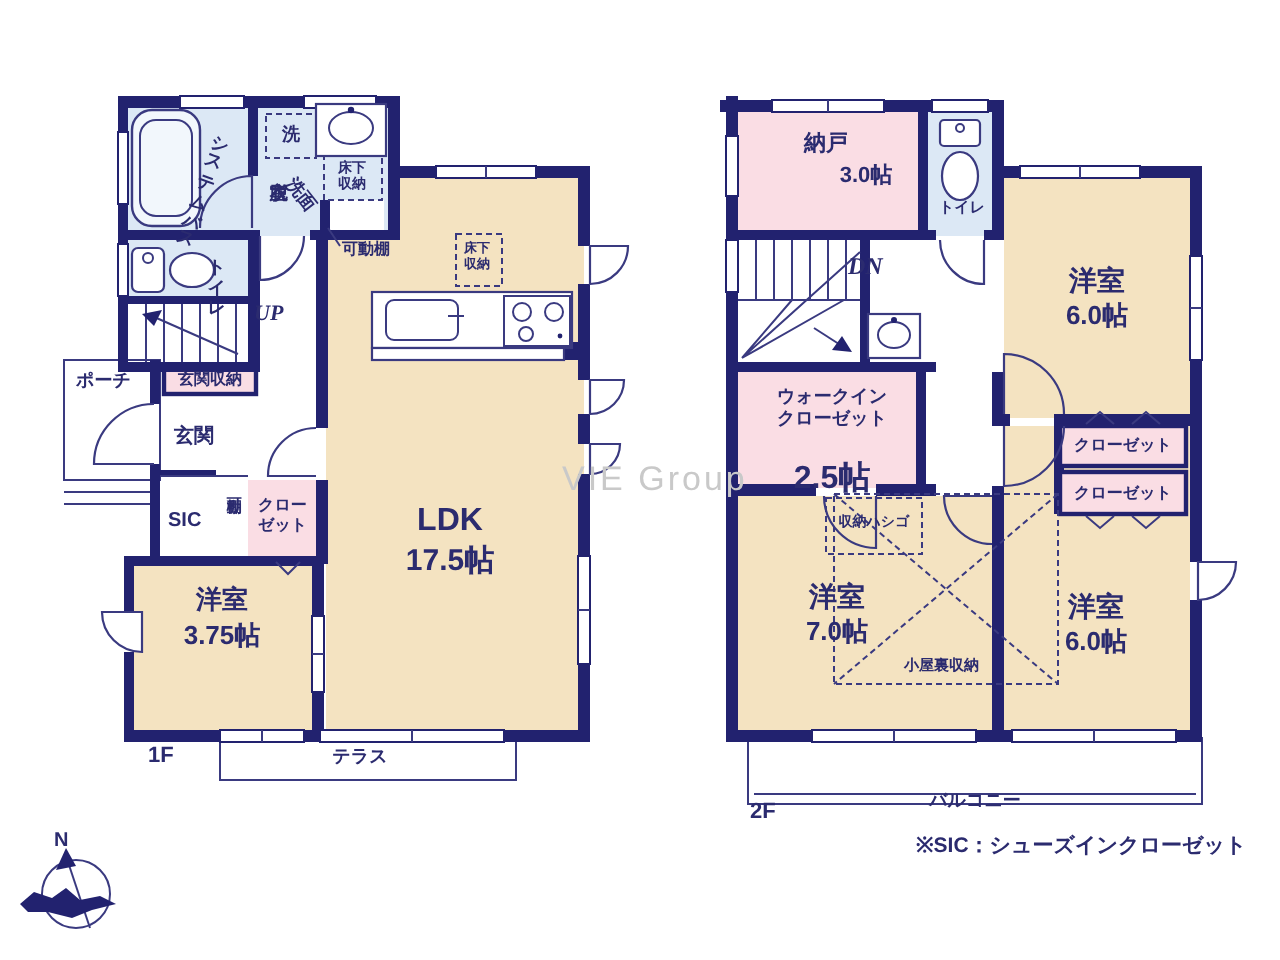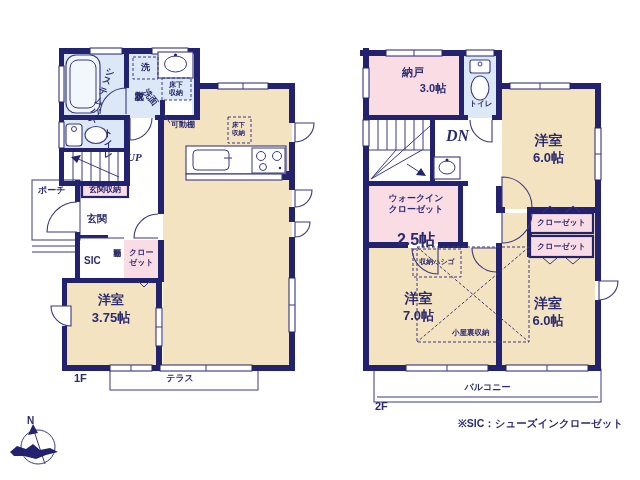--- a/index.html
+++ b/index.html
@@ -260,49 +260,54 @@
 <div class="lbl" style="left:38px;top:185px;font-size:9px;">ポーチ</div>
 <div class="lbl ctr" style="left:82px;top:185px;width:46px;font-size:8px;">玄関収納</div>
 <div class="lbl" style="left:87px;top:213px;font-size:10px;">玄関</div>
 <div class="lbl" style="left:84px;top:255px;font-size:10px;">SIC</div>
 <div class="lbl vert" style="left:112px;top:243px;height:34px;font-size:7.5px;">可動棚</div>
 <div class="lbl wrap" style="left:129px;top:248px;width:26px;font-size:8px;line-height:10px;">クローゼット</div>
 <div class="lbl ctr" style="left:64px;top:293px;width:94px;font-size:13px;">
   <div>洋室</div>
   <div style="margin-top:3px;">3.75帖</div>
 </div>
+<div class="lbl ctr" style="left:162px;top:252px;width:126px;font-size:16px;">
+  <div>LDK</div>
+  <div style="font-size:15px;margin-top:2px;">17.5帖</div>
+</div>
 <div class="lbl wrap" style="left:232px;top:121px;width:15px;font-size:6.5px;line-height:7.5px;">床下収納</div>
 <div class="lbl ctr" style="left:110px;top:373px;width:140px;font-size:9px;">テラス</div>
 <div class="lbl" style="left:74px;top:372px;font-size:11px;">1F</div>
 
 <div class="lbl ctr" style="left:369px;top:66px;width:88px;font-size:11px;">
   <div>納戸</div>
   <div style="margin-top:3px;padding-left:40px;">3.0帖</div>
 </div>
 <div class="lbl ctr" style="left:466px;top:100px;width:30px;font-size:7.5px;">トイレ</div>
-<div class="lbl stair-lbl" style="left:424px;top:127px;font-size:16px;margin-left:22px;">DN</div>
+<div class="lbl stair-lbl" style="left:424px;top:127px;font-size:12px;">DN</div>
 <div class="lbl ctr" style="left:502px;top:132px;width:93px;font-size:14px;">
   <div>洋室</div>
   <div style="font-size:13px;margin-top:3px;">6.0帖</div>
 </div>
 <div class="lbl ctr" style="left:371px;top:193px;width:90px;font-size:9px;">
   <div class="wrap" style="width:58px;margin:0 auto;line-height:11px;">ウォークインクローゼット</div>
   <div style="font-size:16px;margin-top:16px;">2.5帖</div>
 </div>
 <div class="lbl ctr" style="left:530px;top:218px;width:63px;font-size:8px;">クローゼット</div>
 <div class="lbl ctr" style="left:530px;top:242px;width:63px;font-size:8px;">クローゼット</div>
 <div class="lbl ctr" style="left:413px;top:258px;width:48px;font-size:7px;">収納ハシゴ</div>
 <div class="lbl ctr" style="left:366px;top:290px;width:105px;font-size:14px;">
   <div>洋室</div>
   <div style="font-size:13px;margin-top:3px;">7.0帖</div>
 </div>
 <div class="lbl ctr" style="left:500px;top:295px;width:96px;font-size:14px;">
   <div>洋室</div>
   <div style="font-size:13px;margin-top:3px;">6.0帖</div>
 </div>
 <div class="lbl" style="left:451px;top:329px;font-size:7.5px;background:var(--room-cream);padding:0 1px;">小屋裏収納</div>
-<div class="lbl ctr" style="left:374px;top:382px;width:227px;font-size:9px;">バルコニー</div>
+<div class="lbl ctr" style="left:374px;top:395px;width:227px;font-size:9px;">バルコニー</div>
 <div class="lbl" style="left:375px;top:400px;font-size:11px;">2F</div>
 
+<div class="lbl watermark" style="left:281px;top:230px;font-size:17px;">VIE Group</div>
 <div class="lbl" style="left:458px;top:417px;font-size:10.5px;font-weight:700;">※SIC：シューズインクローゼット</div>
 <div class="lbl" style="left:27px;top:415px;font-size:10px;font-weight:700;">N</div>
 
 </div>
 
 </body></html>

